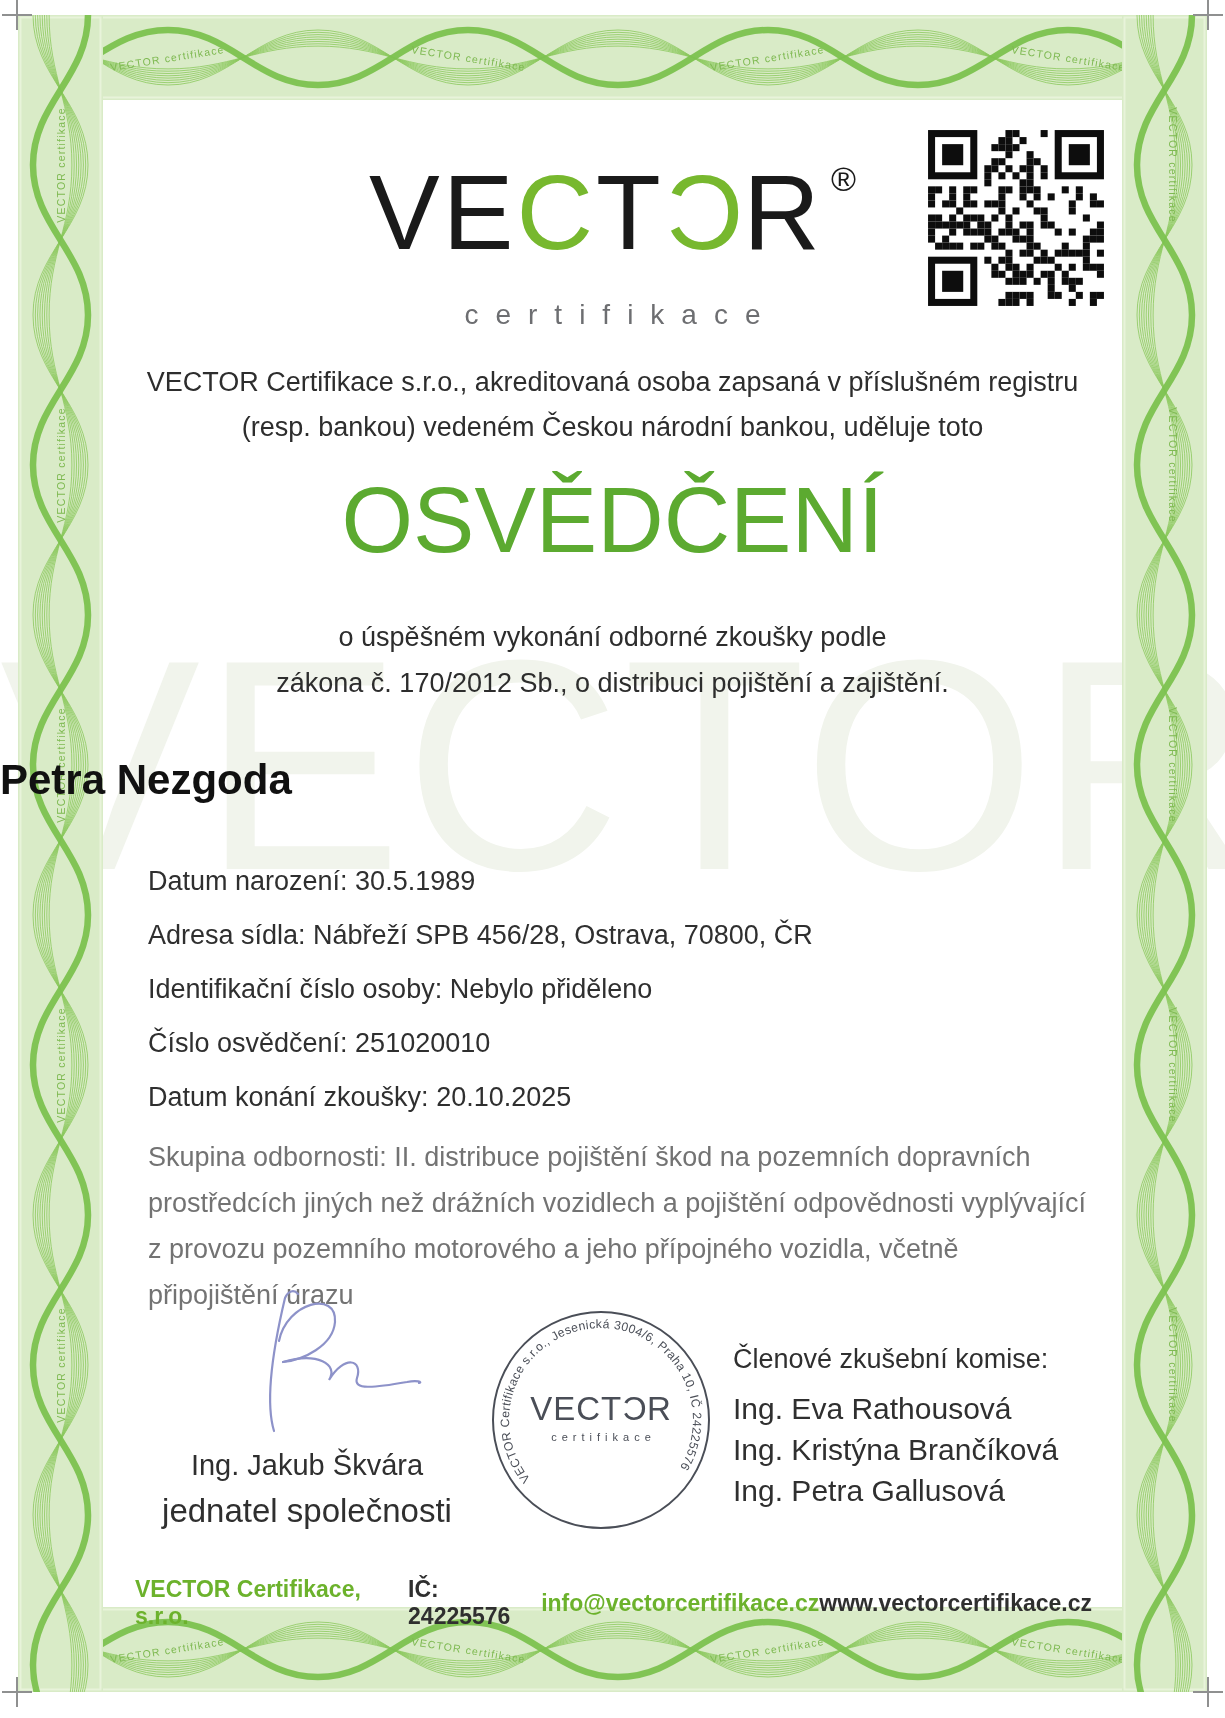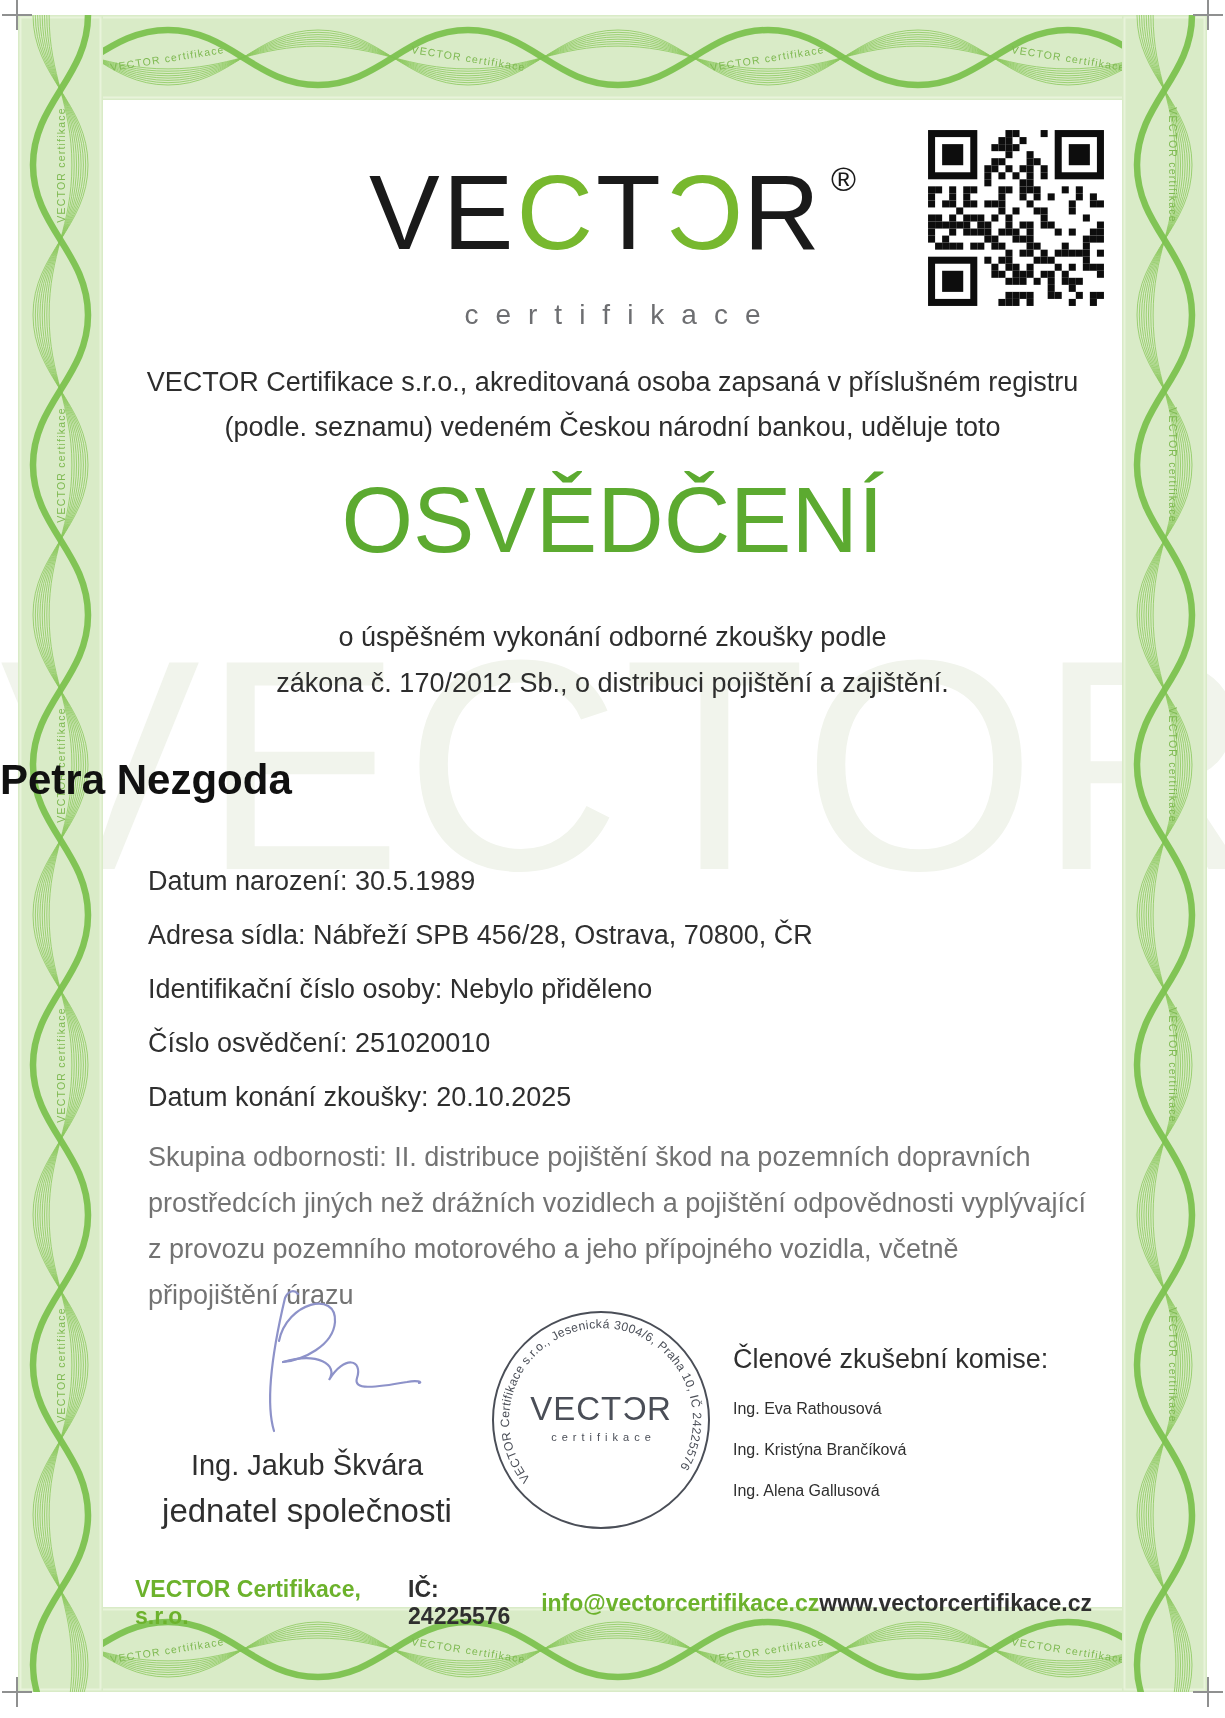--- a/index.html
+++ b/index.html
@@ -49,21 +49,21 @@
   .sig-role{font-size:33px;line-height:46px;color:#2f2f2f;}
 
   .stamp{position:absolute;left:489px;top:1308px;width:224px;height:224px;}
   .stamp-center{position:absolute;inset:0;display:flex;flex-direction:column;justify-content:center;
                 align-items:center;transform:translateY(-4px);color:#4a4e57;}
   .stamp-word{font-size:33px;letter-spacing:1px;font-weight:400;}
   .stamp-sub{font-size:11px;letter-spacing:5px;margin-top:3px;padding-left:5px;}
 
   .commission{position:absolute;left:733px;top:1342px;}
   .commission-heading{font-size:27px;line-height:34px;color:#2f2f2f;margin-bottom:12px;}
-  .commission-member{font-size:16px;line-height:41px;color:#2f2f2f;}
+  .commission-member{font-size:30px;line-height:41px;color:#2f2f2f;}
 
   .footer{position:absolute;left:135px;width:957px;top:1576px;display:flex;
           justify-content:space-between;align-items:center;font-size:23px;font-weight:bold;}
   .footer .green{color:#6cb22c;}
   .footer .dark{color:#2f2f2f;}
 </style>
 </head>
 <body>
 
 <div class="page">
@@ -350,21 +350,21 @@
           <rect x="136" y="10" width="49" height="49" fill="#0d0d0d"></rect>
           <rect x="143" y="17" width="35" height="35" fill="#ffffff"></rect>
           <rect x="150" y="24" width="21" height="21" fill="#0d0d0d"></rect>
           <rect x="10" y="136" width="49" height="49" fill="#0d0d0d"></rect>
           <rect x="17" y="143" width="35" height="35" fill="#ffffff"></rect>
           <rect x="24" y="150" width="21" height="21" fill="#0d0d0d"></rect>
         </svg></div>
 
     <div class="intro">
       <div>VECTOR Certifikace s.r.o., akreditovaná osoba zapsaná v příslušném registru</div>
-      <div>(podle. seznamu) vedeném Českou národní bankou, uděluje toto</div>
+      <div>(resp. bankou) vedeném Českou národní bankou, uděluje toto</div>
     </div>
 
     <div class="cert-title">OSVĚDČENÍ</div>
 
     <div class="subtitle">
       <div>o úspěšném vykonání odborné zkoušky podle</div>
       <div>zákona č. 170/2012 Sb., o distribuci pojištění a zajištění.</div>
     </div>
 
     <div class="holder">Petra Nezgoda</div>
@@ -404,21 +404,21 @@
       <div class="stamp-center">
         <span class="stamp-word"><span>V</span><span>E</span><span>C</span><span>T</span><span class="mir">C</span><span>R</span></span>
         <span class="stamp-sub">certifikace</span>
       </div>
     </div>
 
     <div class="commission">
       <div class="commission-heading">Členové zkušební komise:</div>
       <div class="commission-member">Ing. Eva Rathousová</div>
       <div class="commission-member">Ing. Kristýna Brančíková</div>
-      <div class="commission-member">Ing. Alena Gallusová</div>
+      <div class="commission-member">Ing. Petra Gallusová</div>
     </div>
 
     <div class="footer">
       <span class="green">VECTOR Certifikace, s.r.o.</span>
       <span class="dark">IČ: 24225576</span>
       <span class="green">info@vectorcertifikace.cz</span>
       <span class="dark">www.vectorcertifikace.cz</span>
     </div>
 
   </div>

